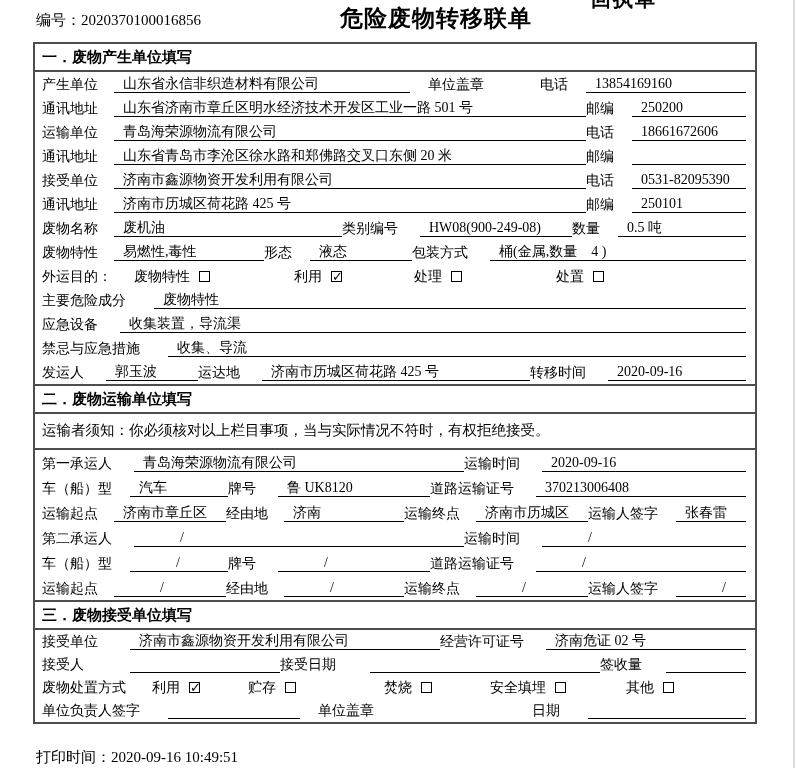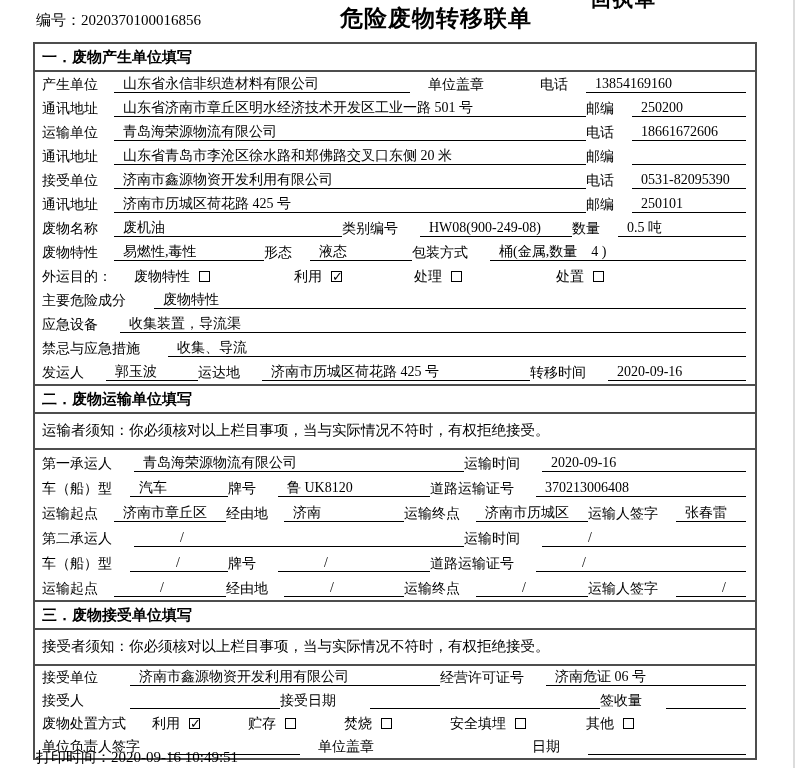--- a/index.html
+++ b/index.html
@@ -204,40 +204,39 @@
           <span class="cell label" style="flex: 0 0 58px;">经由地</span>
           <span class="cell value slash" style="flex: 0 0 120px;">/</span>
           <span class="cell label" style="flex: 0 0 72px;">运输终点</span>
           <span class="cell value slash" style="flex: 0 0 112px;">/</span>
           <span class="cell label" style="flex: 0 0 88px;">运输人签字</span>
           <span class="cell value slash flexv" style="flex: 1 1 auto;">/</span>
         </div>
       </div>
       <div class="section" data-idx="2">
         <div class="sec-heading">三．废物接受单位填写</div>
-        <div class="note">接受者须知：你必须核对以上栏目事项，当与实际情况不符时，有权拒绝接受。</div>
         <div class="row">
           <span class="cell label" style="flex: 0 0 88px;">接受单位</span>
           <span class="cell value" style="flex: 0 0 310px;">济南市鑫源物资开发利用有限公司</span>
           <span class="cell label" style="flex: 0 0 106px;">经营许可证号</span>
-          <span class="cell value flexv" style="flex: 1 1 auto;">济南危证 06 号</span>
+          <span class="cell value flexv" style="flex: 1 1 auto;">济南危证 02 号</span>
         </div>
         <div class="row">
           <span class="cell label" style="flex: 0 0 88px;">接受人</span>
           <span class="cell value" style="flex: 0 0 150px;"></span>
           <span class="cell label" style="flex: 0 0 90px;">接受日期</span>
           <span class="cell value" style="flex: 0 0 230px;"></span>
           <span class="cell label" style="flex: 0 0 66px;">签收量</span>
           <span class="cell value flexv" style="flex: 1 1 auto;"></span>
         </div>
         <div class="row">
           <span class="cell label" style="flex: 0 0 110px;">废物处置方式</span>
           <span class="cell check" style="flex: 0 0 96px;"><span>利用</span><span class="cb on"></span></span>
           <span class="cell check" style="flex: 0 0 96px;"><span>贮存</span><span class="cb"></span></span>
-          <span class="cell check" style="flex: 0 0 106px;"><span>焚烧</span><span class="cb"></span></span>
+          <span class="cell check" style="flex: 0 0 106px; margin-left: 40px;"><span>焚烧</span><span class="cb"></span></span>
           <span class="cell check" style="flex: 0 0 136px;"><span>安全填埋</span><span class="cb"></span></span>
           <span class="cell check flexv" style="flex: 1 1 auto;"><span>其他</span><span class="cb"></span></span>
         </div>
         <div class="row">
           <span class="cell label" style="flex: 0 0 126px;">单位负责人签字</span>
           <span class="cell value" style="flex: 0 0 132px;"></span>
           <span class="cell plain" style="flex: 0 0 232px;">单位盖章</span>
           <span class="cell label" style="flex: 0 0 56px;">日期</span>
           <span class="cell value flexv" style="flex: 1 1 auto;"></span>
         </div>

